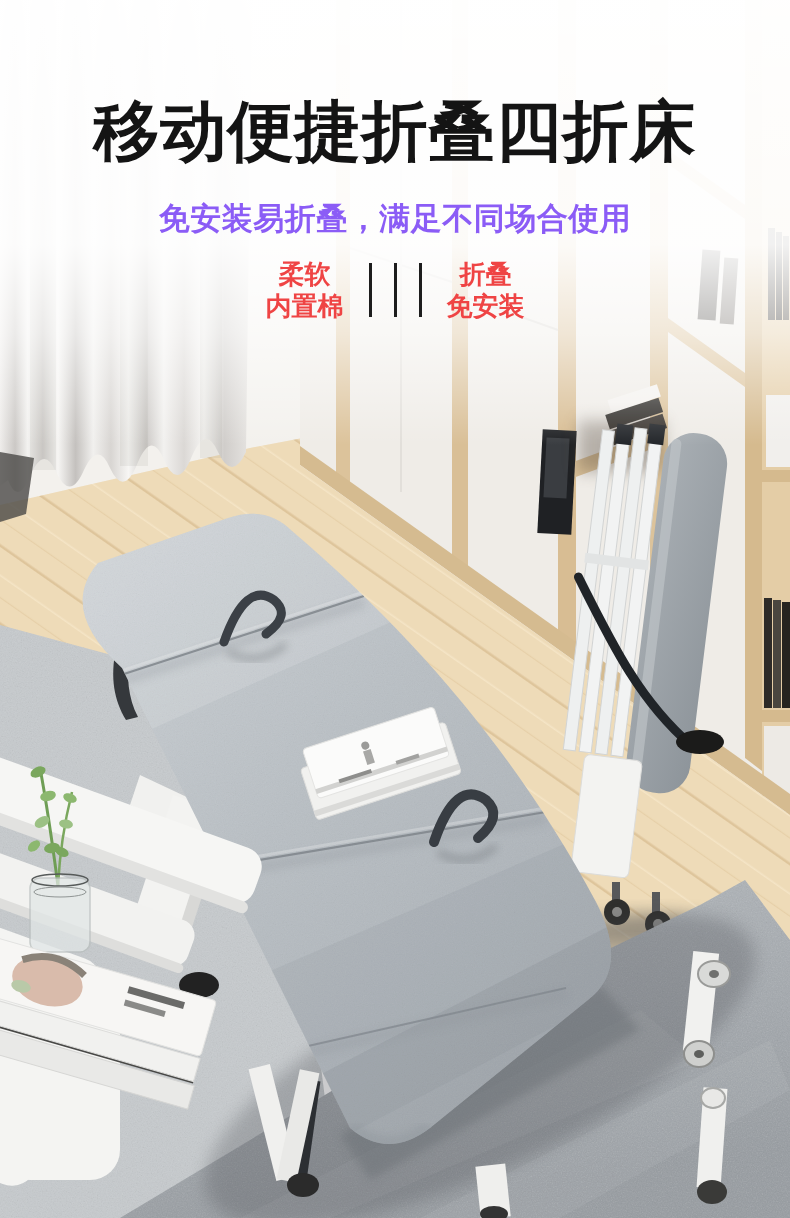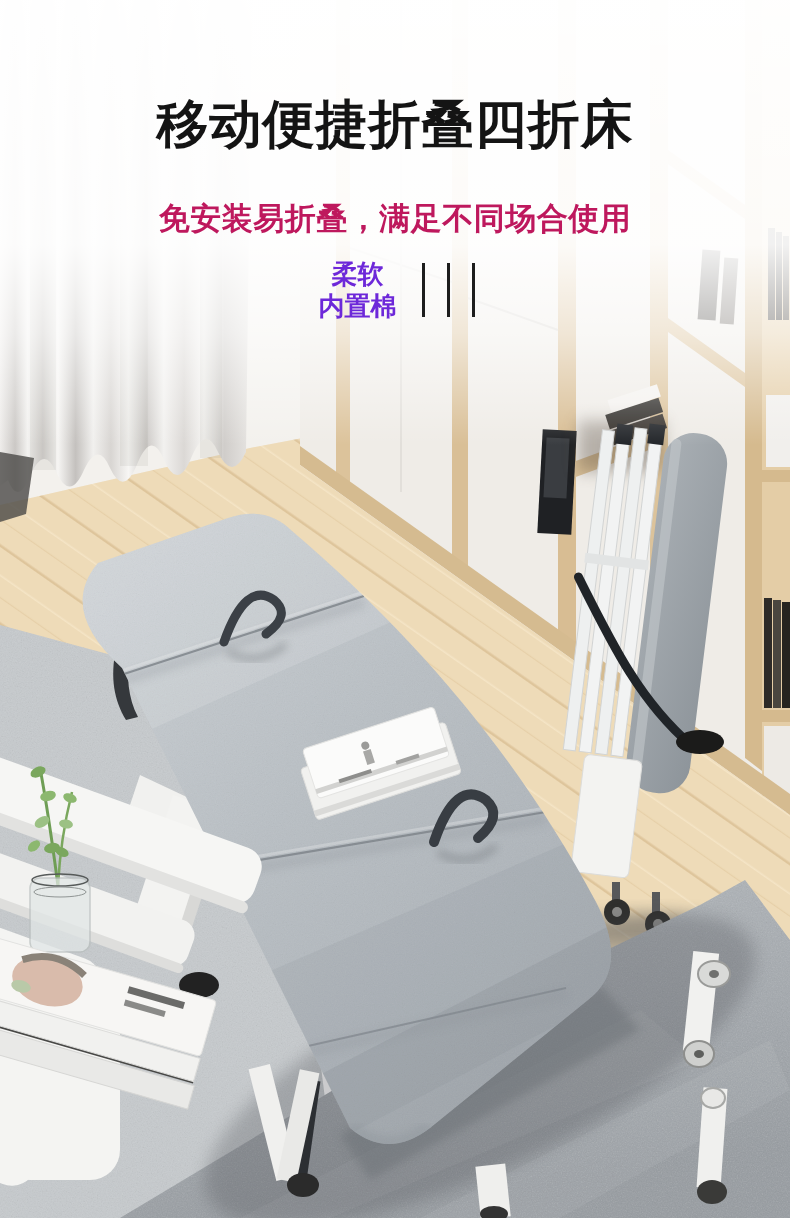--- a/index.html
+++ b/index.html
@@ -4,31 +4,31 @@
 <style>
   html,body{margin:0;padding:0;background:#ffffff;}
   .canvas{
     position:relative;width:790px;height:1218px;overflow:hidden;background:#fff;
     font-family:"Liberation Sans","DejaVu Sans",sans-serif;
   }
   .scene{position:absolute;left:0;top:0;width:790px;height:1218px;display:block;}
   .header{position:absolute;left:0;top:0;width:790px;text-align:center;color:#171717;}
   .title{
     position:absolute;left:0;top:98px;width:790px;
-    font-size:52px;font-weight:900;letter-spacing:1px;color:#141414;line-height:1.0;
+    font-size:66px;font-weight:900;letter-spacing:1px;color:#141414;line-height:1.0;
   }
   .subtitle{
     position:absolute;left:0;top:198px;width:790px;
-    font-size:31px;font-weight:700;color:#be185d;letter-spacing:0.5px;
+    font-size:31px;font-weight:700;color:#8b5cf6;letter-spacing:0.5px;
   }
   .features{
     position:absolute;left:0;top:258px;width:790px;
     display:flex;justify-content:center;align-items:center;
   }
-  .feature{width:106px;text-align:center;color:#6d28d9;}
+  .feature{width:106px;text-align:center;color:#ef4444;}
   .feature .l1,.feature .l2{font-size:26px;font-weight:700;line-height:32px;white-space:nowrap;}
   .divider{width:3px;height:54px;background:#1d1d1d;margin:0 11px;align-self:center;}
 </style>
 </head>
 <body>
 
 <div class="canvas">
 
   <svg class="scene" viewBox="0 0 790 1218" aria-hidden="true">
     <defs>
@@ -310,16 +310,20 @@
     <div class="title">移动便捷折叠四折床</div>
     <div class="subtitle">免安装易折叠，满足不同场合使用</div>
     <div class="features">
       <div class="feature">
         <div class="l1">柔软</div>
         <div class="l2">内置棉</div>
       </div>
       <div class="divider"></div>
       <div class="divider"></div>
       <div class="divider"></div>
+      <div class="feature">
+        <div class="l1">折叠</div>
+        <div class="l2">免安装</div>
+      </div>
     </div>
   </div>
 
 </div>
 
 </body></html>

